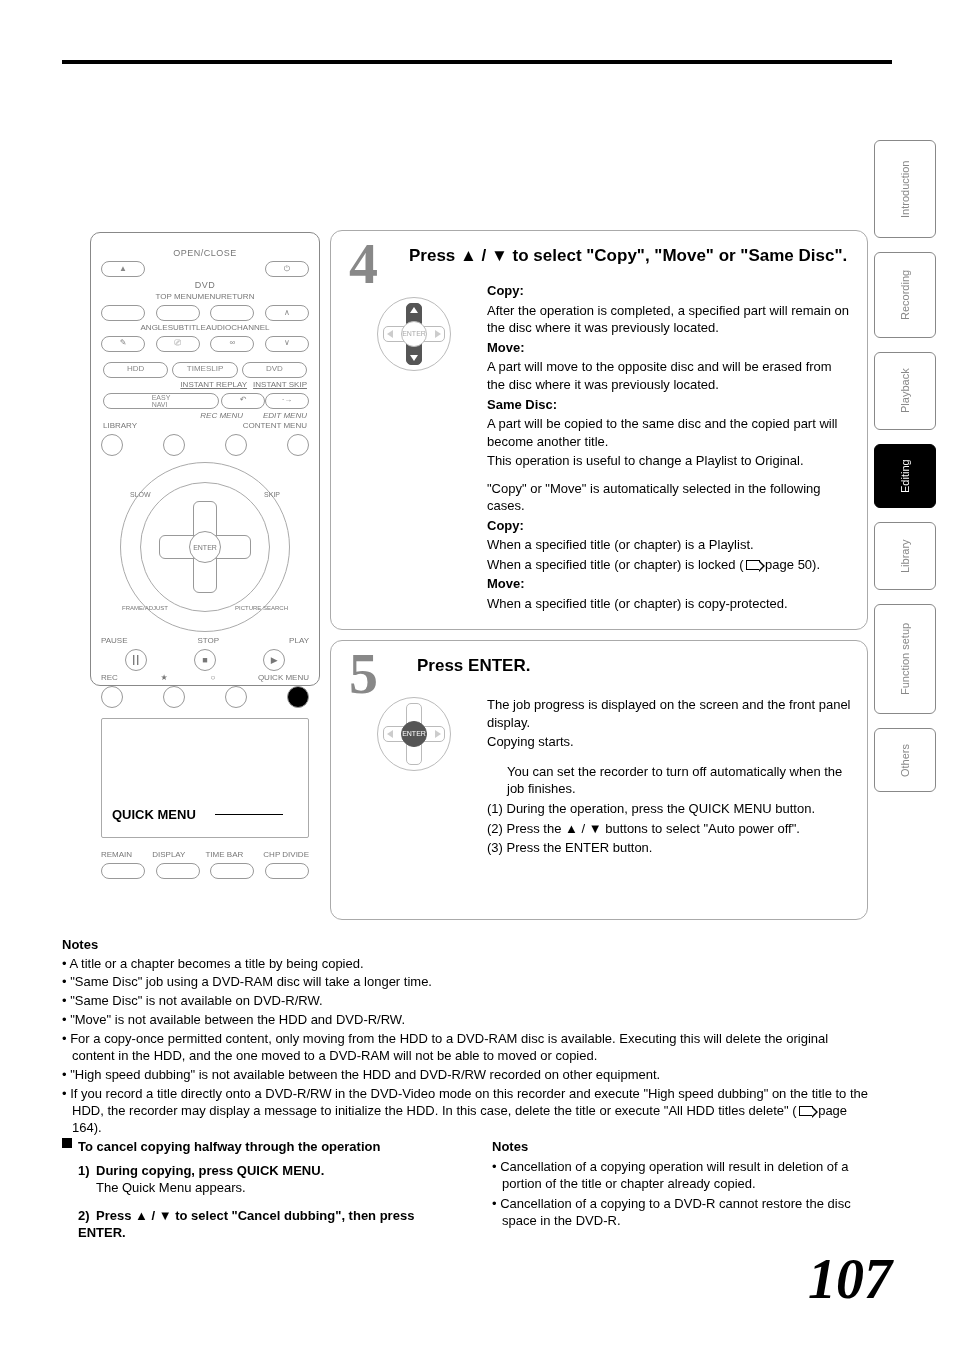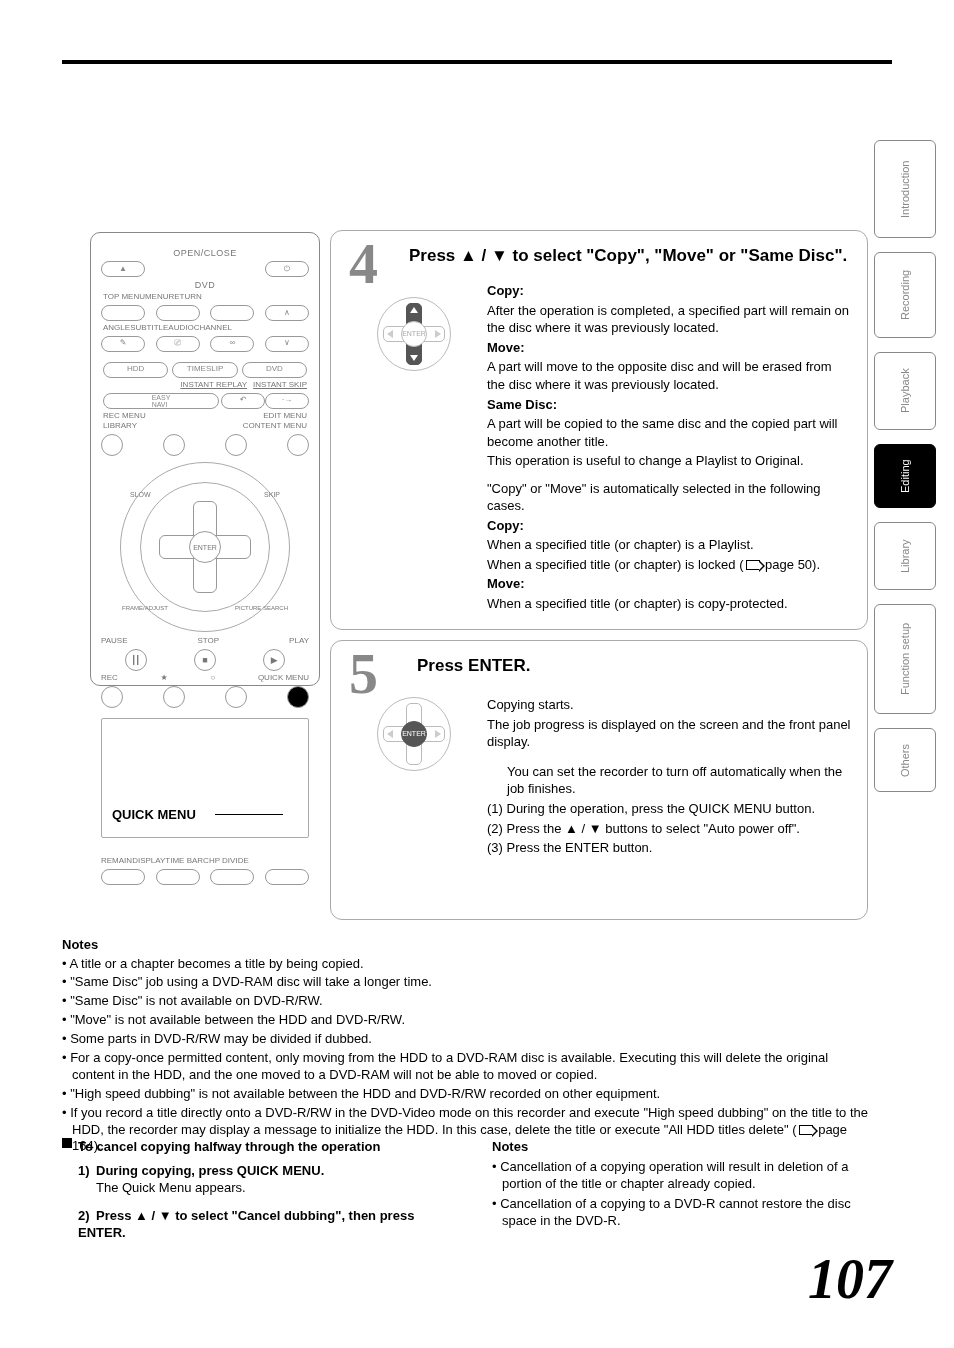--- a/index.html
+++ b/index.html
@@ -24,36 +24,36 @@
   .tab.active { background:#000; color:#fff; border-color:#000; }
   .tab.h1{height:98px}.tab.h2{height:86px}.tab.h3{height:78px}.tab.h4{height:64px}
   .tab.h5{height:68px}.tab.h6{height:110px}.tab.h7{height:64px}
 
   .remote {
     position:absolute; left:90px; top:232px; width:230px; height:454px;
     border:1px solid #888; border-radius:10px; padding:12px 10px 10px 10px;
     font-size:9px; color:#777;
   }
   .remote .rowlabel{ text-align:center; letter-spacing:0.5px; margin:2px 0 1px;}
-  .remote .lbls{display:flex; justify-content:flex-start; font-size:8px; padding:0 2px;}
+  .remote .lbls{display:flex; justify-content:center; font-size:8px; padding:0 2px;}
   .remote .row{display:flex; justify-content:space-between; margin:2px 0;}
   .pill{border:1px solid #999;border-radius:10px;width:44px;height:16px;display:flex;align-items:center;justify-content:center;font-size:8px;color:#888;}
   .pillw{border:1px solid #999;border-radius:10px;height:16px;flex:1;display:flex;align-items:center;justify-content:center;font-size:8px;color:#888;margin:0 2px;}
   .circ{border:1px solid #999;border-radius:50%;width:22px;height:22px;}
   .circ-oct{border:1px solid #999;border-radius:50%;width:22px;height:22px;background:#000;}
   .dpad-outer{position:relative;width:170px;height:170px;margin:6px auto 4px auto;}
   .ring{position:absolute;inset:0;border:1px solid #aaa;border-radius:50%;}
   .ring2{position:absolute;inset:20px;border:1px solid #aaa;border-radius:50%;}
   .dpad{position:absolute;left:50%;top:50%;transform:translate(-50%,-50%);width:92px;height:92px;}
   .dbar-h{position:absolute;left:0;top:34px;width:92px;height:24px;border:1px solid #999;border-radius:6px;}
   .dbar-v{position:absolute;left:34px;top:0;width:24px;height:92px;border:1px solid #999;border-radius:6px;}
   .dcenter{position:absolute;left:30px;top:30px;width:32px;height:32px;border:1px solid #999;border-radius:50%;display:flex;align-items:center;justify-content:center;font-size:7px;background:#fff;}
   .sec-lbls{display:flex;justify-content:space-between;font-size:8px;margin-top:2px;}
   .screen-area{border:1px solid #aaa;height:120px;margin-top:10px;border-radius:2px;}
-  .bottom-lbls{display:flex;font-size:8px;margin-top:18px;}
+  .bottom-lbls{display:flex;justify-content:space-between;font-size:8px;margin-top:12px;}
   .bottom-row{display:flex;justify-content:space-between;margin-top:2px;}
   .quickmenu-label{position:absolute;left:112px;top:806px;font-weight:bold;font-size:13px;}
   .quickmenu-line{position:absolute;left:215px;top:814px;width:68px;height:1px;background:#000;}
   .quickmenu-line::after{content:"";position:absolute;right:0;top:-2px;width:1px;height:0;}
 
   .step-box{
     position:absolute; left:330px; width:538px;
     border:1px solid #aaa; border-radius:12px; padding:14px 16px 14px 16px;
   }
   .step4{ top:230px; height:400px; }
@@ -159,21 +159,21 @@
     </div>
   <div class="lbls" style="justify-content:flex-end;gap:6px;text-decoration:underline;">
       <span>INSTANT REPLAY</span>
       <span>INSTANT SKIP</span>
     </div>
   <div class="row">
       <div class="pillw" style="font-size:7px;line-height:1;">EASY<br>NAVI</div>
       <div class="pill">↶</div>
       <div class="pill">·→</div>
     </div>
-  <div class="lbls" style="justify-content:space-between;gap:20px;">
+  <div class="lbls" style="justify-content:flex-end;gap:20px;font-style:italic;">
       <span>REC MENU</span>
       <span>EDIT MENU</span>
     </div>
   <div class="lbls">
       <span>LIBRARY</span>
       <span style="flex:1"></span>
       <span>CONTENT MENU</span>
     </div>
   <div class="row">
       <div class="circ"></div>
@@ -269,37 +269,36 @@
   <div class="step-head" style="margin-left:70px;">Press ENTER.</div>
   <div class="remote-mini" style="top:56px;">
     <div class="mini-ring"></div>
       <div class="mini-bar-h"></div>
       <div class="mini-bar-v"></div>
     <div class="tri-l"></div>
       <div class="tri-r"></div>
     <div class="mini-center dark">ENTER</div>
   </div>
   <div class="body-col" style="margin-top:20px;">
+    <p>The job progress is displayed on the screen and the front panel display.</p>
     <p>Copying starts.</p>
-    <p>The job progress is displayed on the screen and the front panel display.</p>
     <p style="margin-top:12px;margin-left:20px;">You can set the recorder to turn off automatically when the job finishes.</p>
     <p>(1) During the operation, press the QUICK MENU button.</p>
     <p>(2) Press the ▲ / ▼ buttons to select "Auto power off".</p>
     <p>(3) Press the ENTER button.</p>
   </div>
 </div>
 
 <div class="notes-block">
   <div class="hd">Notes</div>
   <ul>
     <li>A title or a chapter becomes a title by being copied.</li>
     <li>"Same Disc" job using a DVD-RAM disc will take a longer time.</li>
     <li>"Same Disc" is not available on DVD-R/RW.</li>
     <li>"Move" is not available between the HDD and DVD-R/RW.</li>
-    <li>Some parts in DVD-R/RW may be divided if dubbed.</li>
     <li>For a copy-once permitted content, only moving from the HDD to a DVD-RAM disc is available. Executing this will delete the original content in the HDD, and the one moved to a DVD-RAM will not be able to moved or copied.</li>
     <li>"High speed dubbing" is not available between the HDD and DVD-R/RW recorded on other equipment.</li>
     <li><span>If you record a title directly onto a DVD-R/RW in the DVD-Video mode on this recorder and execute "High speed dubbing" on the title to the HDD, the recorder may display a message to initialize the HDD. In this case, delete the title or execute "All HDD titles delete" (</span><span class="pref"></span><span> page 164).</span></li>
   </ul>
 </div>
 
 <div class="two-col">
   <div class="colL">
     <div class="sec-title">
         <span class="sqbullet"></span>

